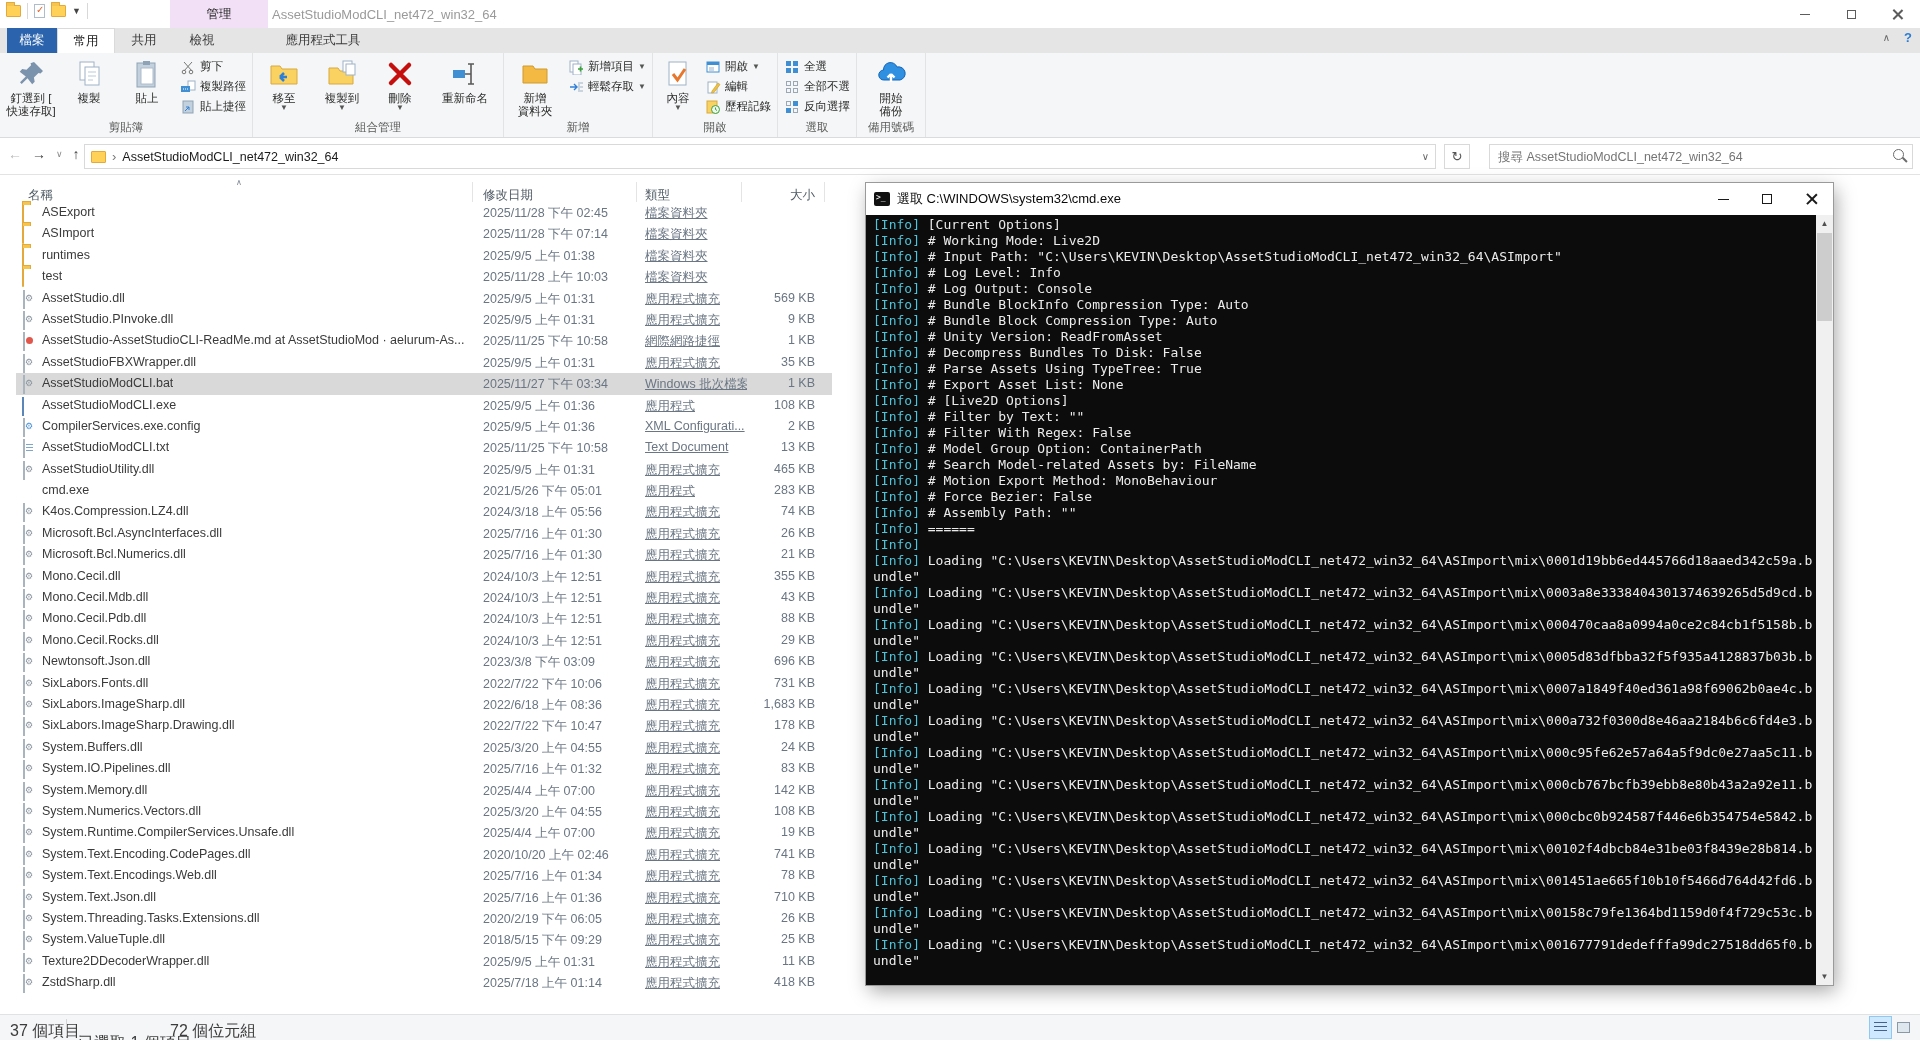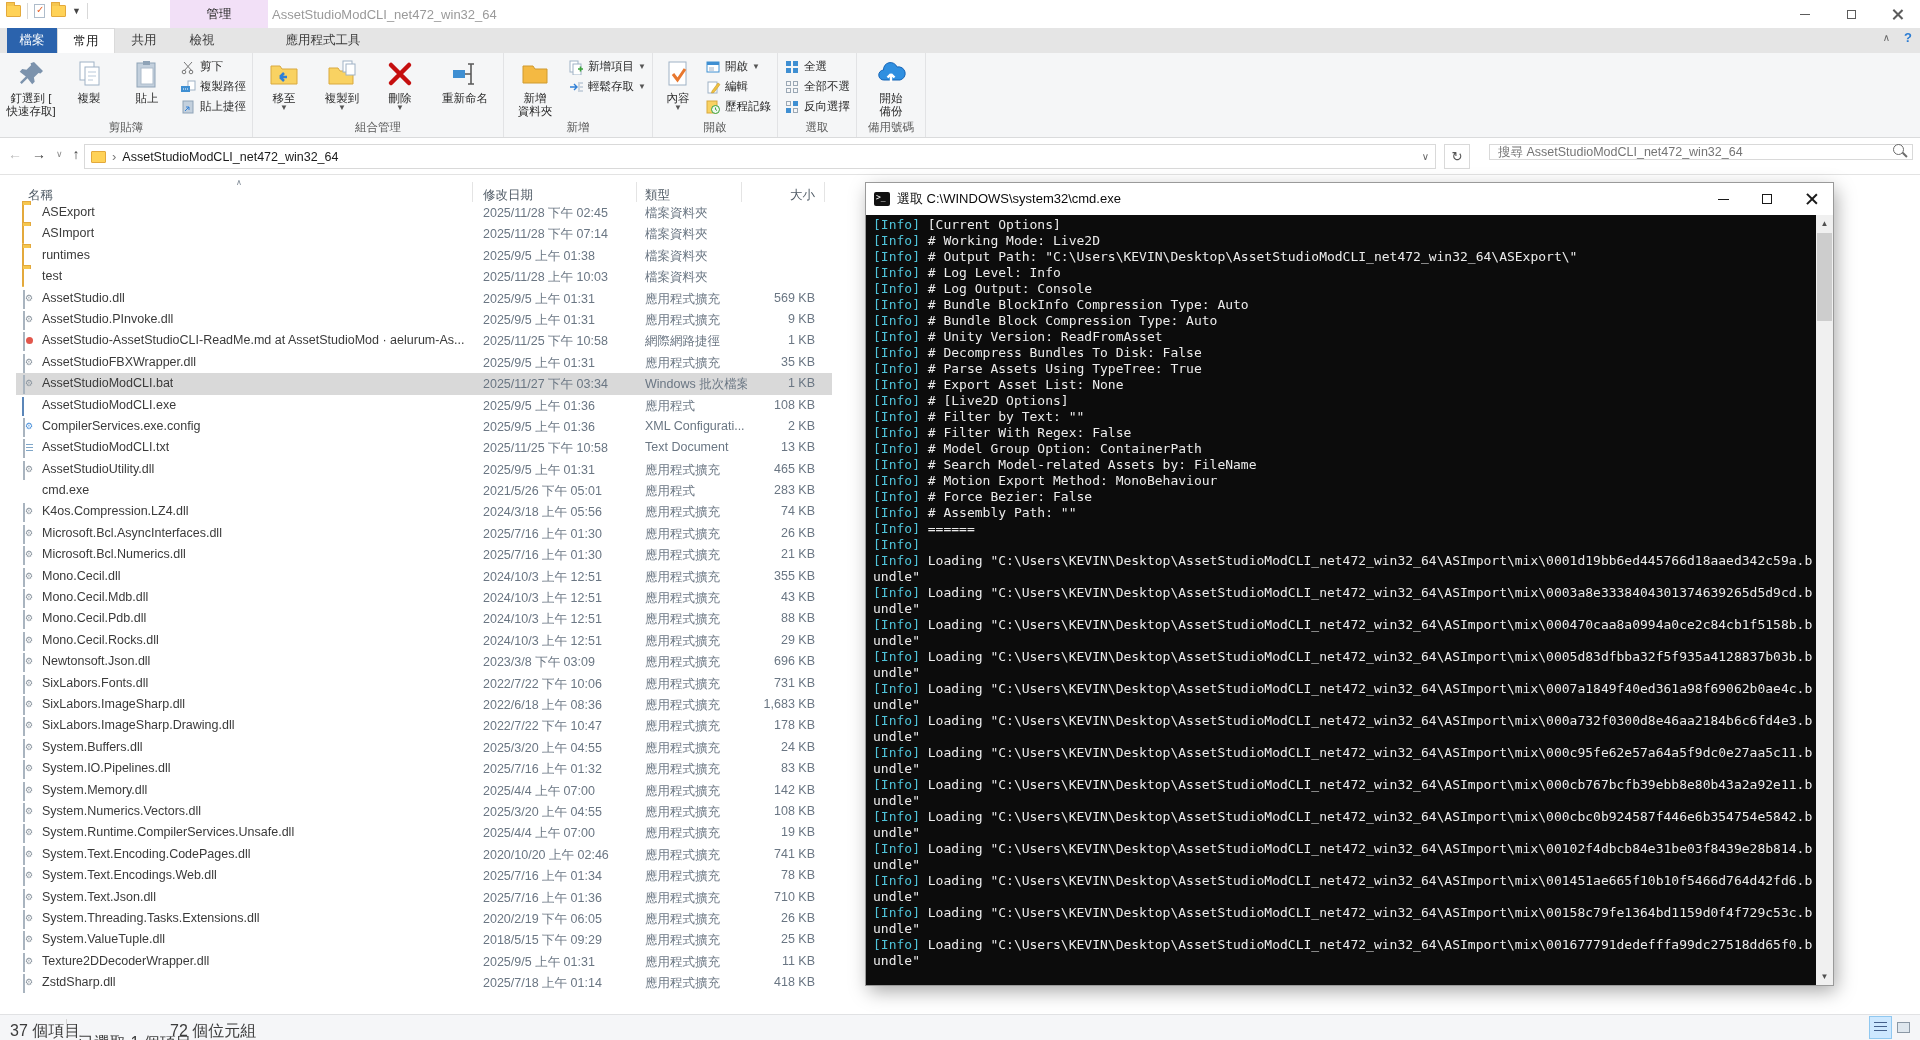--- a/index.html
+++ b/index.html
@@ -60,21 +60,21 @@
   .addressrow { position:absolute; left:0; top:138px; right:0; height:37px; background:#fff;
     border-bottom:1px solid #e3e3e3; }
   .navbtns { position:absolute; left:8px; top:8px; display:flex; align-items:center; gap:10px; font-size:14px; }
   .nav-back { color:#b9b9b9; } .nav-fwd { color:#3f3f3f; } .nav-drop { font-size:9px; color:#888; } .nav-up { color:#3f3f3f; }
   .addrbox { position:absolute; left:84px; top:6px; width:1352px; height:25px; background:#fff; border:1px solid #d9d9d9; display:flex; align-items:center; }
   .addr-folder { width:15px; height:12px; margin-left:6px; background:#ffd257; border:1px solid #e3a93c; border-radius:1px; }
   .addr-chev { color:#777; font-size:13px; margin:0 6px; }
   .addr-text { font-size:12.5px; color:#1a1a1a; }
   .addr-caret { margin-left:auto; margin-right:6px; color:#666; font-size:10px; }
   .refreshbtn { position:absolute; left:1444px; top:6px; width:26px; height:25px; border:1px solid #d9d9d9; display:flex; align-items:center; justify-content:center; color:#555; font-size:13px; }
-  .searchbox { position:absolute; left:1489px; top:6px; width:424px; height:16px; border:1px solid #d9d9d9; display:flex; align-items:center; }
+  .searchbox { position:absolute; left:1489px; top:6px; width:424px; height:25px; border:1px solid #d9d9d9; display:flex; align-items:center; }
   .searchbox input { border:none; outline:none; flex:1; font-size:12.5px; color:#555; padding-left:8px; font-family:inherit; background:transparent; }
   .search-icon { width:22px; height:22px; position:relative; flex:0 0 22px; }
   .search-icon::before { content:""; position:absolute; left:3px; top:3px; width:9px; height:9px; border:1.5px solid #6b6b6b; border-radius:50%; }
   .search-icon::after { content:""; position:absolute; left:12px; top:13px; width:6px; height:1.5px; background:#6b6b6b; transform:rotate(45deg); }
 
   
   .listheader { position:absolute; left:0; top:178px; right:0; height:28px; background:#fff; font-size:12.5px; color:#4f5a65; }
   .sortmark { position:absolute; left:236px; top:0; font-size:8px; color:#7b8692; }
   .hname { position:absolute; left:28px; top:9px;text-align:right; }
   .hdate { position:absolute; left:483px; top:9px; }
@@ -83,21 +83,21 @@
   .hsep { position:absolute; top:4px; width:1px; height:20px; background:#e4e4e4; }
 
   
   .filelist { position:absolute; left:0; top:202px; width:860px; }
   .frow { position:relative; height:21.4px; }
   .frow.selected .fsel { position:absolute; left:16px; right:28px; top:0; bottom:0; background:#d9d9d9; }
   .fic { position:absolute; left:22px; top:3px; width:15px; height:14px; }
   .fc { position:absolute; top:3px; font-size:12.5px; white-space:nowrap; }
   .fc.name { left:42px; color:#3a3a3a; max-width:430px; overflow:hidden; text-overflow:ellipsis; }
   .fc.date { left:483px; color:#6a7683; }
-  .fc.type { left:645px; color:#6a7683; width:102px; overflow:hidden; }
+  .fc.type { left:645px; color:#6a7683; width:102px; overflow:hidden;text-decoration:underline; }
   .fc.size { left:750px; width:65px; text-align:right; color:#6a7683; }
 
   
   .ic-folder { background:#ffd257; border:1px solid #e3a93c; border-radius:1px; position:relative; height:12px; margin-top:2px; }
   .ic-folder::before { content:""; position:absolute; left:-1px; top:-4px; width:7px; height:3px; background:#f5c64f; border:1px solid #e3a93c; border-bottom:none; }
   .ic-page { width:12px; height:15px; background:#fff; border:1px solid #a9b4bf; position:relative; margin-left:1px; }
   .ic-page::after { position:absolute; font-size:9px; left:1px; top:2px; }
   .ic-dll::after, .ic-bat::after { content:"⚙"; color:#8a959f; }
   .ic-config::after { content:"⚙"; color:#4a90d9; }
   .ic-txt::after { content:""; left:2px; top:4px; width:7px; height:1px; background:#7fa6c8; box-shadow:0 3px 0 #7fa6c8, 0 6px 0 #7fa6c8; }
@@ -807,21 +807,21 @@
           <span class="cg-max"></span>
         </div>
       <div class="cmd-btn">
           <span class="cg-close"></span>
         </div>
     </div>
   </div>
   <div class="console">
       <div class="cline"><span class="cinfo">[Info]</span> [Current Options]</div>
       <div class="cline"><span class="cinfo">[Info]</span> # Working Mode: Live2D</div>
-      <div class="cline"><span class="cinfo">[Info]</span> # Output Path: "C:\Users\KEVIN\Desktop\AssetStudioModCLI_net472_win32_64\ASExport\"</div>
+      <div class="cline"><span class="cinfo">[Info]</span> # Input Path: "C:\Users\KEVIN\Desktop\AssetStudioModCLI_net472_win32_64\ASImport"</div>
       <div class="cline"><span class="cinfo">[Info]</span> # Log Level: Info</div>
       <div class="cline"><span class="cinfo">[Info]</span> # Log Output: Console</div>
       <div class="cline"><span class="cinfo">[Info]</span> # Bundle BlockInfo Compression Type: Auto</div>
       <div class="cline"><span class="cinfo">[Info]</span> # Bundle Block Compression Type: Auto</div>
       <div class="cline"><span class="cinfo">[Info]</span> # Unity Version: ReadFromAsset</div>
       <div class="cline"><span class="cinfo">[Info]</span> # Decompress Bundles To Disk: False</div>
       <div class="cline"><span class="cinfo">[Info]</span> # Parse Assets Using TypeTree: True</div>
       <div class="cline"><span class="cinfo">[Info]</span> # Export Asset List: None</div>
       <div class="cline"><span class="cinfo">[Info]</span> # [Live2D Options]</div>
       <div class="cline"><span class="cinfo">[Info]</span> # Filter by Text: ""</div>

